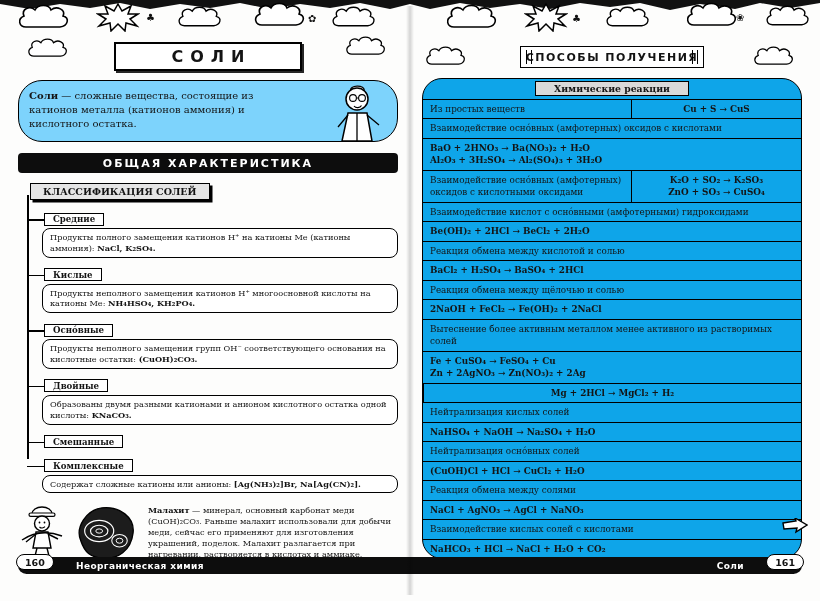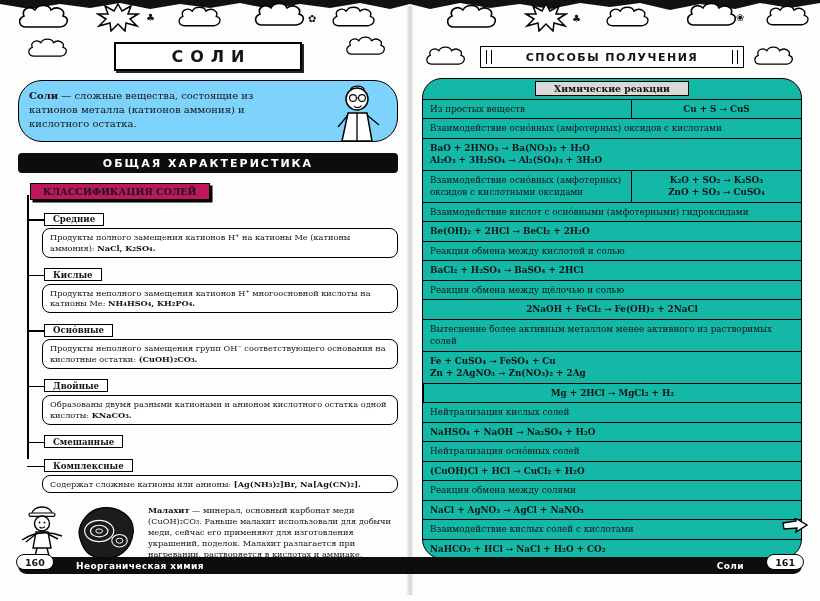--- a/index.html
+++ b/index.html
@@ -31,46 +31,46 @@
     margin-top: 9px; border: 1.7px solid #000; border-radius: 24px; background: #7dd3fc;
     padding: 8px 92px 8px 10px; font-size: 10px; line-height: 1.42; position: relative; min-height: 62px;
   }
   .scientist { position: absolute; right: 8px; top: 2px; }
   .section-banner {
     margin-top: 11px; background: #0d0d0d; color: #fff; border-radius: 4px; text-align: center;
     font-family: "DejaVu Sans","Liberation Sans",sans-serif; font-weight: bold; font-size: 11px;
     letter-spacing: 2px; padding: 3.5px 0;
   }
   .class-title {
-    display: inline-block; margin: 10px 0 0 12px; border: 1.6px solid #000; background: #be185d;
+    display: inline-block; margin: 10px 0 0 12px; border: 1.6px solid #000; background: #e5e5e5;
     font-weight: bold; font-size: 9.5px; padding: 2px 12px; box-shadow: 2.5px 2.5px 0 #000;
   }
   .tree { position: relative; margin-top: 7px; padding-left: 24px; }
   .tree::before { content: ""; position: absolute; left: 9px; top: -12px; height: calc(100% - 22px);
     width: 1.6px; background: #000; }
   .class-block { margin-bottom: 5px; }
   .class-label { display: inline-block; position: relative; border: 1.3px solid #000; background: #fff;
     font-weight: bold; font-size: 8.6px; padding: 0.5px 8px; margin-left: 2px; }
   .class-label::before { content: ""; position: absolute; left: -18px; top: 50%; width: 17px; height: 1.5px; background: #000; }
   .class-box { border: 1.4px solid #000; border-radius: 8px; background: #fff;
     padding: 3px 7px; font-size: 8.2px; line-height: 1.32; margin-top: 2px; }
   .note-row { display: flex; align-items: center; gap: 8px; margin-top: 9px; }
   .note-illustrations { flex: 0 0 122px; display: flex; align-items: flex-end; gap: 6px; }
   .note-text { flex: 1; font-size: 8.2px; line-height: 1.33; }
   
   .method-banner {
-    width: 264px; margin: 16px auto 0; border: 1.9px solid #000; background: #fff; position: relative;
+    width: 184px; margin: 16px auto 0; border: 1.9px solid #000; background: #fff; position: relative;
     text-align: center; font-family: "DejaVu Sans","Liberation Sans",sans-serif; font-weight: bold;
     font-size: 11px; letter-spacing: 1.5px; padding: 3.5px 0;
   }
   .method-banner::before, .method-banner::after { content: ""; position: absolute; top: 3px; bottom: 3px;
     width: 4px; border-left: 1.3px solid #000; border-right: 1.3px solid #000; }
   .method-banner::before { left: 5px; }
   .method-banner::after { right: 5px; }
-  .rtable { margin-top: 10px; border: 1.8px solid #000; border-radius: 20px; overflow: hidden; background: #14b8a6; }
+  .rtable { margin-top: 10px; border: 1.8px solid #000; border-radius: 20px; overflow: hidden; background: #0ea5e9; }
   .rtable-header { display: flex; justify-content: center; padding: 2px 0 3px; border-bottom: 1px solid #000; }
   .rtable-title { border: 1.3px solid #000; background: #d9d9d9; font-weight: bold; font-size: 9.3px; padding: 1px 18px; }
   .trow { display: flex; border-top: 1px solid #000; font-size: 8.8px; line-height: 1.42; }
   .trow:first-child { border-top: none; }
   .tcell { padding: 3px 7px; }
   .tcell.sep { border-left: 1px solid #000; }
   .tcell.eq { font-weight: bold; }
   .tcell.center { display: flex; flex-direction: column; justify-content: center; align-items: center; text-align: right; }
   
   .footer { position: absolute; bottom: 27px; height: 17px; background: #0d0d0d; display: flex; align-items: center; z-index: 4; }
@@ -311,21 +311,21 @@
             <div class="tcell eq" style="flex: 1 1 auto;">
               <div>BaCl₂ + H₂SO₄ → BaSO₄ + 2HCl</div>
             </div>
           </div>
           <div class="trow">
             <div class="tcell" style="flex: 1 1 auto;">
               <div>Реакция обмена между щёлочью и солью</div>
             </div>
           </div>
           <div class="trow">
-            <div class="tcell eq" style="flex: 1 1 auto; text-align: center;">
+            <div class="tcell eq" style="flex: 1 1 auto;">
               <div>2NaOH + FeCl₂ → Fe(OH)₂ + 2NaCl</div>
             </div>
           </div>
           <div class="trow">
             <div class="tcell" style="flex: 1 1 auto;">
               <div>Вытеснение более активным металлом менее активного из растворимых солей</div>
             </div>
           </div>
           <div class="trow">
             <div class="tcell eq" style="flex: 1 1 auto;">

